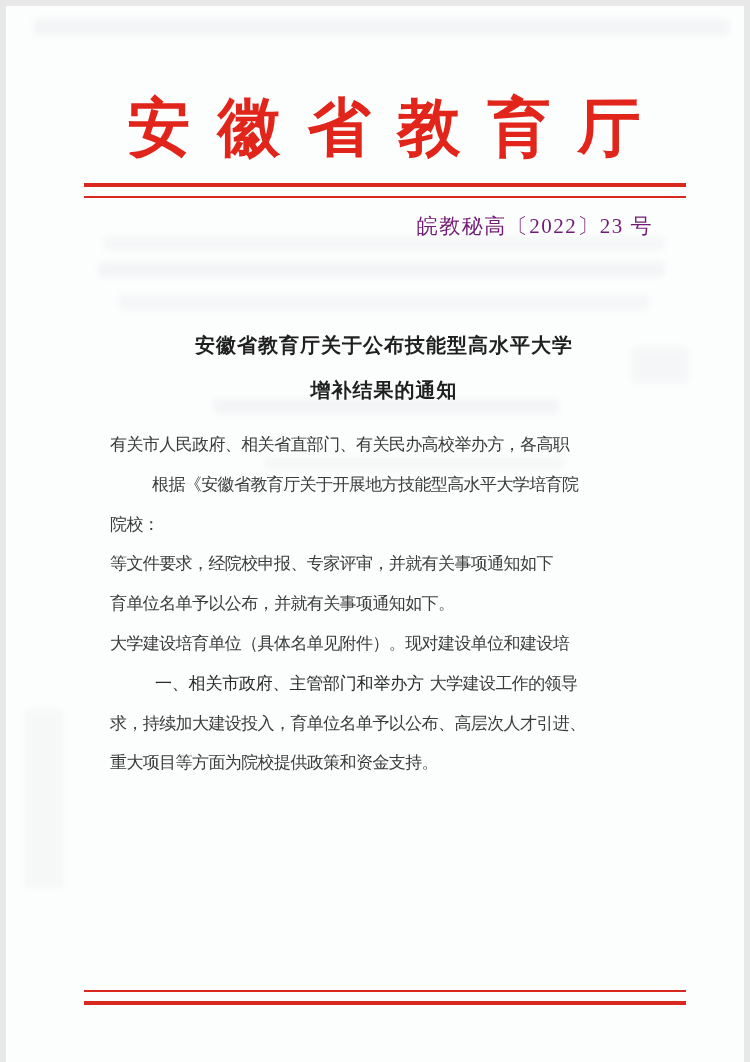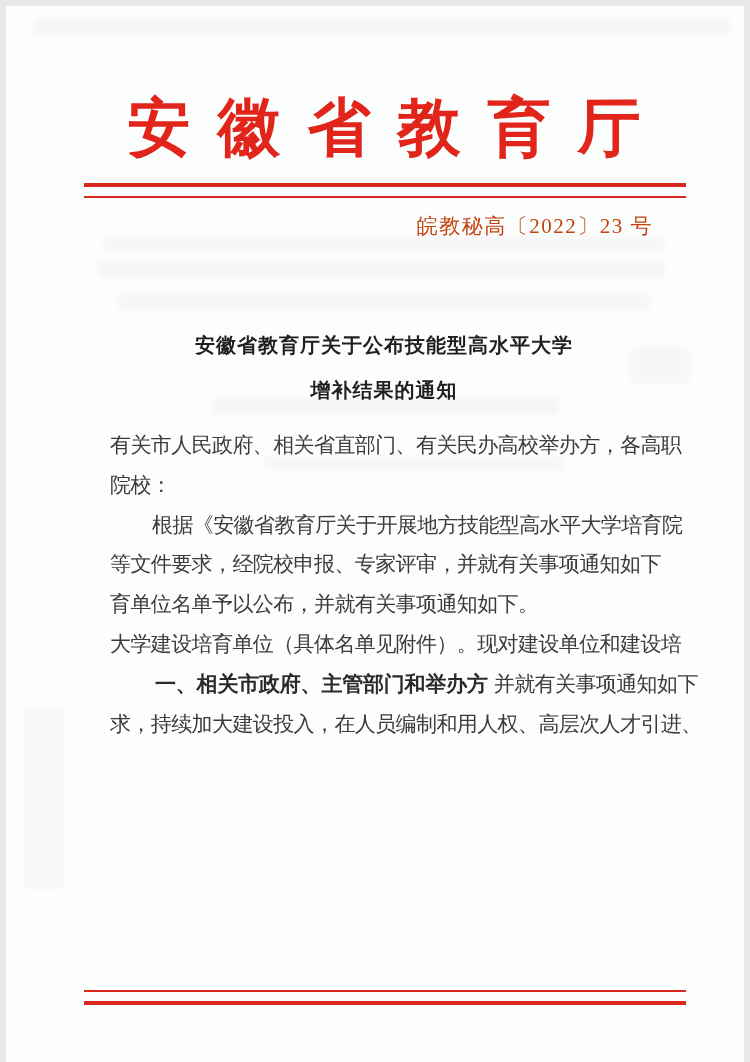--- a/index.html
+++ b/index.html
@@ -45,21 +45,21 @@
   .rule-footer { top: 978px; }
   .rule-footer .bar-thin  { height: 2px; background: #d9281d; }
   .rule-footer .bar-gap   { height: 3px; }
   .rule-footer .bar-thick { height: 4px; background: #d9281d; }
   
   .docno {
     position: absolute;
     top: 203px;
     right: 100px;
     font-size: 21px;
-    color: #c2410c;
+    color: #701a75;
     letter-spacing: 1.5px;
     white-space: nowrap;
   }
   
   .title {
     position: absolute;
     top: 312px;
     left: 0;
     width: 100%;
     text-align: center;
@@ -69,30 +69,30 @@
     line-height: 42px;
     letter-spacing: 1px;
   }
   .title .tl { display: block; white-space: nowrap; }
   
   .body-text {
     position: absolute;
     top: 415px;
     left: 98px;
     width: 570px;
-    font-size: 21px;
+    font-size: 17px;
     color: #3b3b3b;
     line-height: 36.8px;
     letter-spacing: -0.6px;
   }
   .line { white-space: nowrap; }
   .indent { text-indent: 42px; }
   .hei-bold {
     font-family: "Liberation Sans", "DejaVu Sans", sans-serif;
-    font-weight: 700;
+    font-weight: 400;
     color: #2a2a2a;
     letter-spacing: -0.2px;
   }
 </style>
 </head>
 <body>
 
 <div class="page">
 
   <div class="bleed" style="top:10px;  left:25px;  width:695px; height:16px; opacity:.07;"></div>
@@ -114,31 +114,32 @@
 
   <div class="docno">皖教秘高〔2022〕23 号</div>
 
   <div class="title">
     <span class="tl">安徽省教育厅关于公布技能型高水平大学</span>
     <span class="tl">增补结果的通知</span>
   </div>
 
   <div class="body-text">
     <div class="line">有关市人民政府、相关省直部门、有关民办高校举办方，各高职</div>
+    <div class="line indent">根据《安徽省教育厅关于开展地方技能型高水平大学培育院</div>
+
     <div class="line">院校：</div>
-
-    <div class="line indent">根据《安徽省教育厅关于开展地方技能型高水平大学培育院</div>
     <div class="line">等文件要求，经院校申报、专家评审，并就有关事项通知如下</div>
     <div class="line">育单位名单予以公布，并就有关事项通知如下。</div>
     <div class="line">大学建设培育单位（具体名单见附件）。现对建设单位和建设培</div>
 
     <div class="line indent">
-      <span class="hei-bold">一、相关市政府、主管部门和举办方</span><span>并就有关事项通知如下</span>
+      <span class="hei-bold">一、相关市政府、主管部门和举办方</span><span>大学建设工作的领导</span>
     </div>
-    <div class="line">求，持续加大建设投入，在人员编制和用人权、高层次人才引进、</div>
+    <div class="line">求，持续加大建设投入，育单位名单予以公布、高层次人才引进、</div>
+    <div class="line">重大项目等方面为院校提供政策和资金支持。</div>
   </div>
 
   <div class="rule rule-footer">
     <div class="bar-thin"></div>
     <div class="bar-gap"></div>
     <div class="bar-thick"></div>
   </div>
 
 </div>
 

